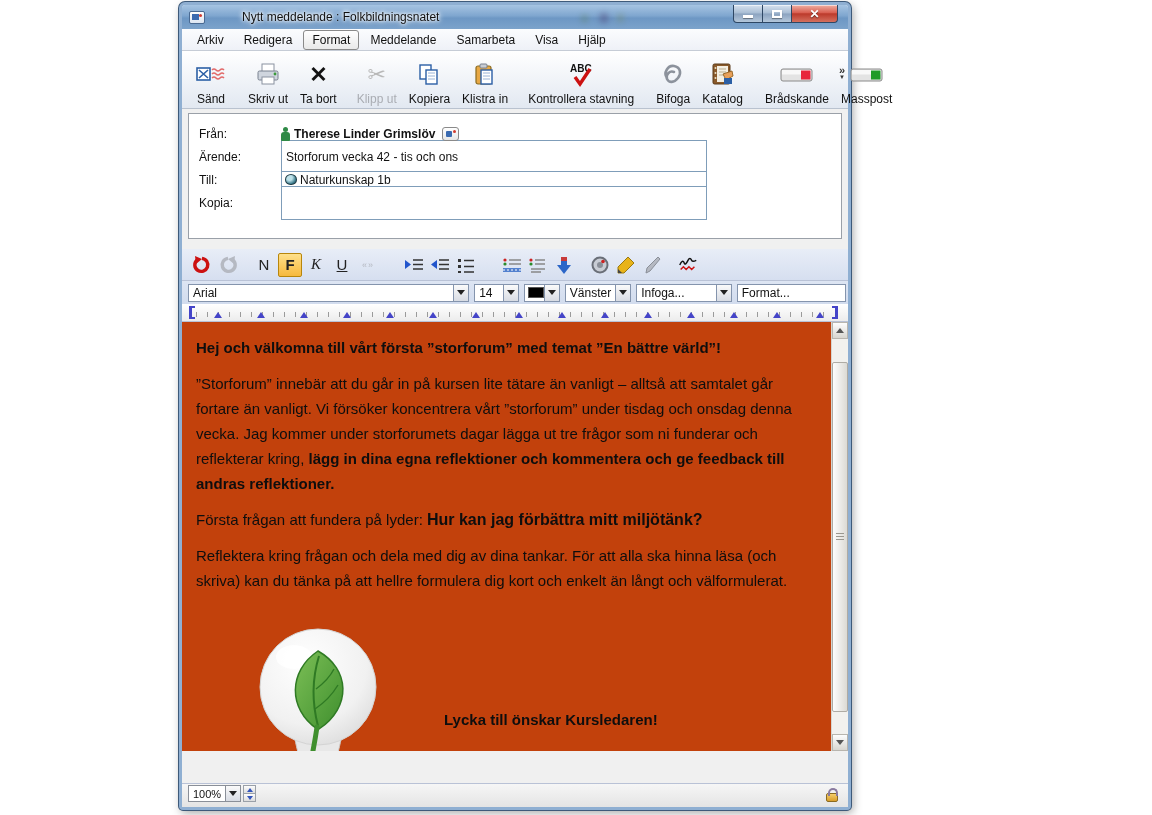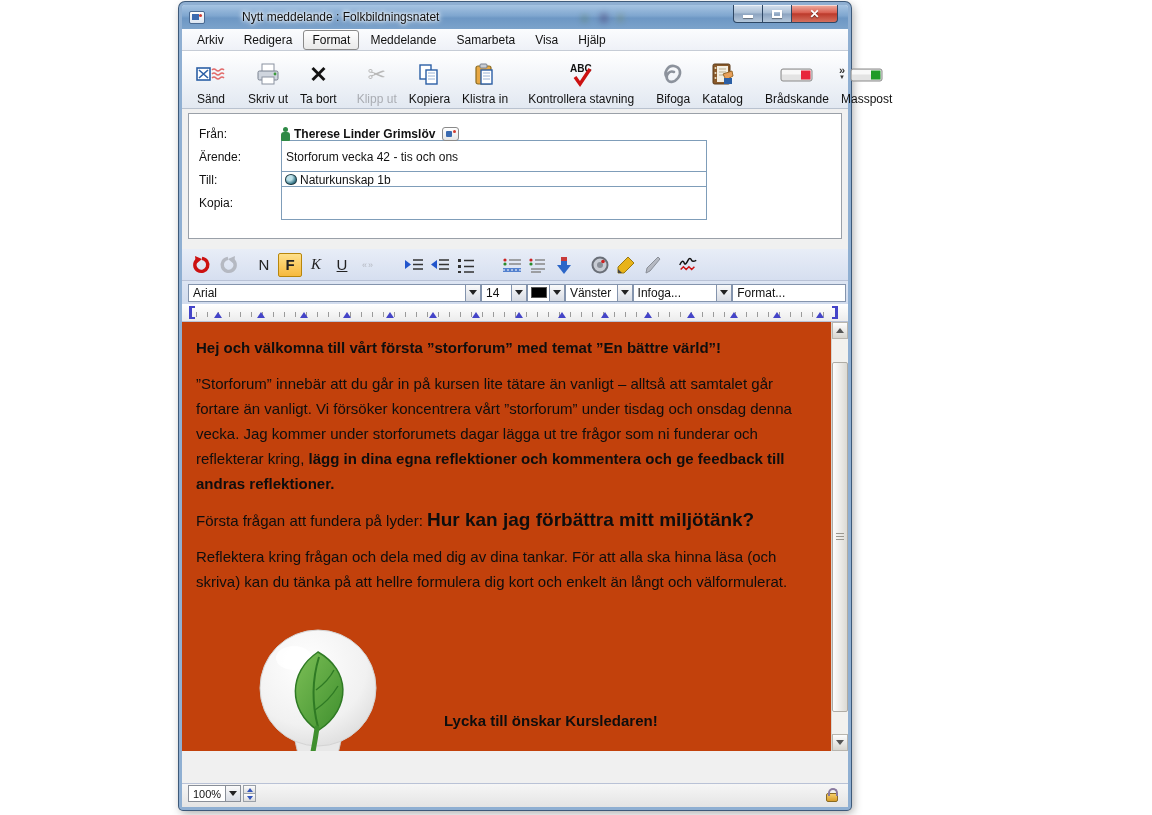--- a/index.html
+++ b/index.html
@@ -92,21 +92,21 @@
   .fbtn{width:24px;height:24px;display:flex;align-items:center;justify-content:center;border:1px solid transparent;border-radius:2px;}
   .fbtn.letter{font-size:15px;color:#222;}
   .fbtn.italic{font-style:italic;font-family:"Liberation Serif",serif;}
   .fbtn.underline{text-decoration:underline;}
   .fbtn.active{background:linear-gradient(#ffe08a,#f6b93e);border-color:#b8860b;font-weight:bold;}
   .fbtn.dim{color:#b5b9c2;font-size:9px;letter-spacing:1px;}
   .fsep{width:8px;}
 
   
   .fontbar{flex:0 0 23px;background:linear-gradient(#dde5f3,#d2dcee);display:flex;align-items:center;
-    padding:0 2px 0 6px;}
+    padding:0 2px 0 6px;gap:5px;}
   .combo{height:18px;background:#fff;border:1px solid #8494ad;display:flex;align-items:center;font-size:12px;color:#111;}
   .combo .ctext{flex:1;padding:0 4px;white-space:nowrap;overflow:hidden;}
   .combo .cbtn{width:15px;height:16px;flex:0 0 15px;background:linear-gradient(#fafafa,#d8dce4);
     border-left:1px solid #8494ad;display:flex;align-items:center;justify-content:center;}
   .combo .cbtn::after{content:"";width:0;height:0;border:4px solid transparent;border-top:5px solid #222;margin-top:4px;}
   .swatch{width:16px;height:11px;background:#000;border:1px solid #555;margin-left:3px;}
 
   
   .ruler{flex:0 0 18px;background:linear-gradient(#ffffff,#ececec);border-bottom:1px solid #b9c2d6;position:relative;}
   .ruler::before{content:"";position:absolute;left:14px;right:14px;bottom:4px;height:5px;
@@ -114,21 +114,21 @@
   .tabstop{position:absolute;bottom:3px;width:0;height:0;border:4px solid transparent;border-bottom:6px solid #4444c8;}
   .rmark{position:absolute;top:2px;width:6px;height:13px;border-left:3px solid #4444c8;border-top:2px solid #4444c8;border-bottom:2px solid #4444c8;}
   .rmark.right{border-left:none;border-right:3px solid #4444c8;}
 
   
   .bodyarea{flex:1;position:relative;background:#c2410c;overflow:hidden;}
   .doc{position:absolute;left:0;right:17px;top:0;bottom:0;padding:13px 14px 0 14px;overflow:hidden;
     font-size:15px;line-height:25px;color:#0e0e0e;}
   .doc p{margin:0 0 11px 0;}
   .doc .bold{font-weight:bold;}
-  .doc .bigbold{font-weight:bold;font-size:19px;}
+  .doc .bigbold{font-weight:bold;font-size:16px;}
   .figrow{display:flex;align-items:center;margin-top:18px;}
   .closing{font-weight:bold;font-size:15px;margin-left:10px;margin-top:26px;}
 
   
   .vscroll{position:absolute;right:0;top:0;bottom:0;width:17px;background:#f2f1ee;border-left:1px solid #d8d5cf;}
   .sbtn{position:absolute;left:0;width:16px;height:17px;background:linear-gradient(#fdfdfd,#d8d6d0);
     border:1px solid #b8b5ae;display:flex;align-items:center;justify-content:center;}
   .sbtn.up{top:0;}
   .sbtn.down{bottom:0;}
   .sbtn::after{content:"";width:0;height:0;border:4px solid transparent;}

